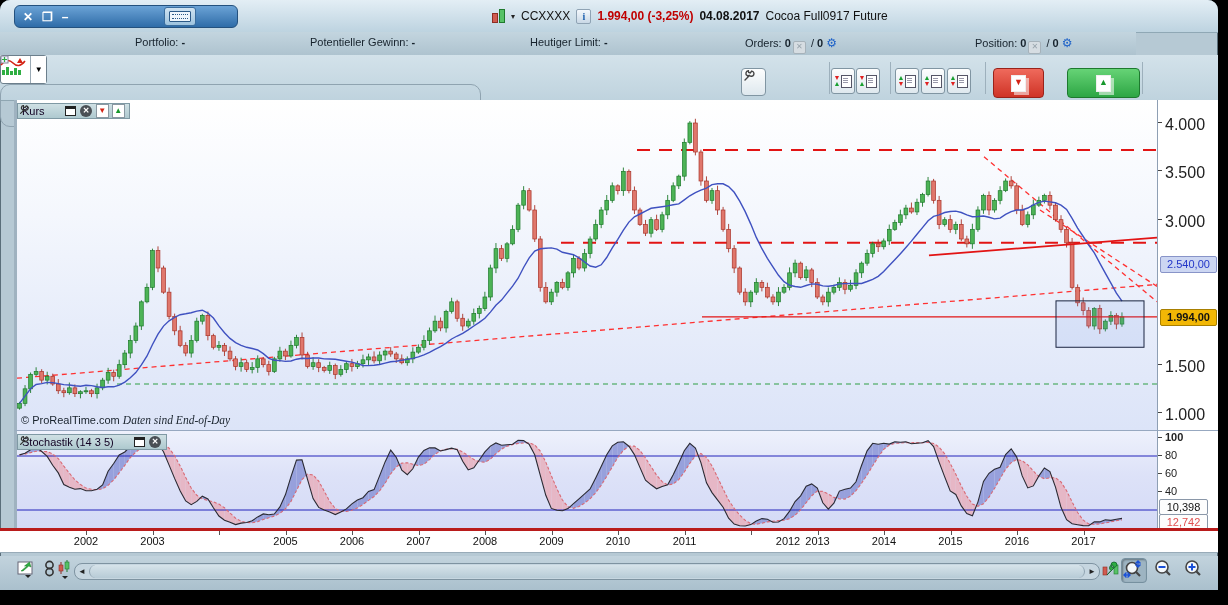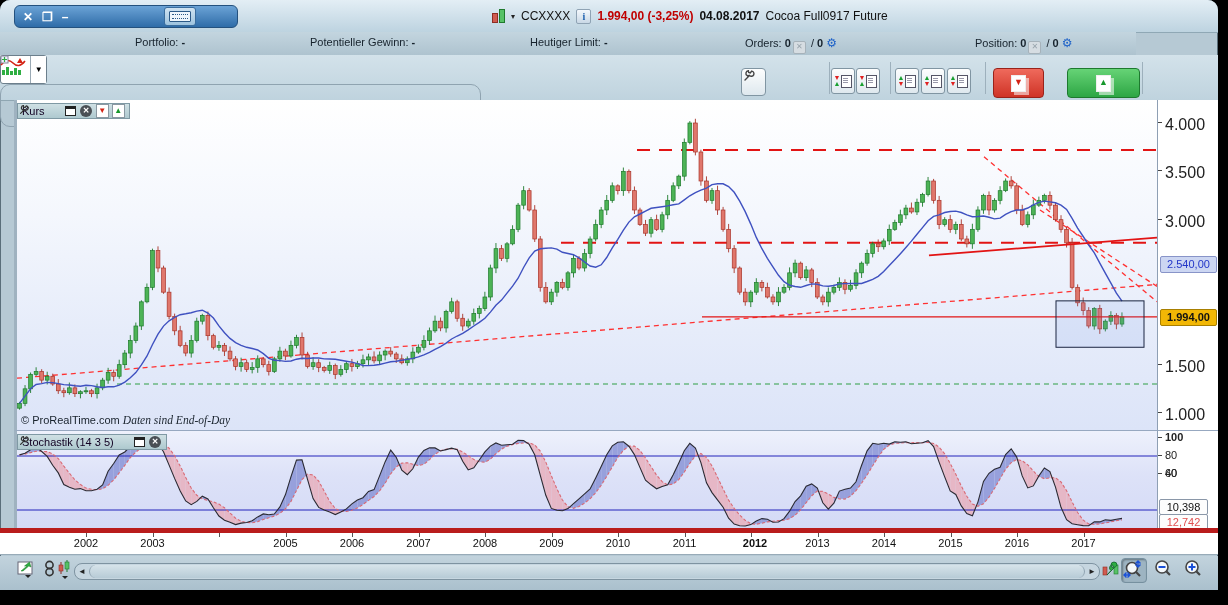--- a/index.html
+++ b/index.html
@@ -71,21 +71,21 @@
   .doc-arrow{width:11px;height:12px;background:#fff;border:1px solid #8a98a2;font-size:8px;line-height:11px;text-align:center;}
   .doc-arrow.red{color:#d42315;} .doc-arrow.green{color:#17982c;}
   #copyright{left:4px;top:314px;font-size:11px;color:#18222c;}
   #copyright i{font-family:"Liberation Serif", serif;font-style:italic;font-size:11.5px;}
   #stochPlot{left:14px;top:430px;width:1143px;height:98px;background:linear-gradient(#eef1fc,#dde2f8 45%,#d4daf6 100%);border-left:3px solid #9fb2c0;border-top:1px solid #97a8c0;box-sizing:border-box;}
   #stochAxis{left:1157px;top:430px;width:61px;height:98px;background:#fff;border-left:1px solid #8e9fb4;border-top:1px solid #97a8c0;}
   .stick{position:absolute;left:7px;font-size:11px;color:#222;}
   .stick::before{content:"";position:absolute;left:-7px;top:6px;width:4px;height:1px;background:#444;}
   .sbox{position:absolute;left:1px;width:47px;height:14px;font-size:11px;line-height:14px;text-align:center;background:#fdfdfd;border:1px solid #8a97a8;border-radius:2px;}
   .sbox.kv{color:#111;} .sbox.dv{color:#e05050;}
-  #xAxis{left:0;top:528px;width:1218px;height:21px;background:#fff;border-top:5px solid #b91c1c;border-bottom:1px solid #98abb8;}
+  #xAxis{left:0;top:528px;width:1218px;height:21px;background:#fff;border-top:3px solid #b91c1c;border-bottom:1px solid #98abb8;}
   .ylab{position:absolute;top:4px;font-size:11px;color:#111;transform:translateX(-50%);}
   .ytick{position:absolute;top:0;width:1px;height:4px;background:#555;}
   
   #bottombar{left:0;top:556px;width:1218px;height:34px;background:linear-gradient(#c2d3dd,#aac0cd);}
   .bb-ic{position:absolute;top:3px;width:22px;height:22px;display:flex;align-items:center;justify-content:center;}
   #scrollbar{position:absolute;left:74px;top:7px;width:1024px;height:15px;background:#c6d6e0;border:1px solid #7e93a1;border-radius:8px;display:flex;align-items:center;}
   .sb-arrow{width:14px;height:13px;display:flex;align-items:center;justify-content:center;font-size:8px;color:#222;}
   #sb-thumb{flex:1;height:13px;background:linear-gradient(#d6e3ea,#b7cbd6);border-left:1px solid #8fa3b0;border-right:1px solid #8fa3b0;border-radius:7px;}
   .zoom-btn{position:absolute;top:2px;width:26px;height:25px;display:flex;align-items:center;justify-content:center;border-radius:4px;}
   .zoom-btn.pressed{background:#9db4c2;box-shadow:inset 1px 1px 2px rgba(0,0,0,.35);border:1px solid #76909f;box-sizing:border-box;}
@@ -889,21 +889,21 @@
           </span>
       <span class="pl-ic">
             <span class="x-ic">✕</span>
           </span>
     </div>
   </div>
   <div id="stochAxis" class="abs">
         <div class="stick" style="top: 0px; font-weight: bold;">100</div>
         <div class="stick" style="top: 18px;">80</div>
         <div class="stick" style="top: 36px;">60</div>
-        <div class="stick" style="top: 36px;">40</div>
+        <div class="stick" style="top: 54px;">40</div>
         <div class="sbox kv" style="top: 68px;">10,398</div>
         <div class="sbox dv" style="top: 83px;">12,742</div>
       </div>
 
   <div id="xAxis" class="abs">
         <div class="ytick" style="left: 86px;"></div>
         <div class="ylab" style="left: 86px;">2002</div>
         <div class="ytick" style="left: 152.5px;"></div>
         <div class="ylab" style="left: 152.5px;">2003</div>
         <div class="ytick" style="left: 219px;"></div>
@@ -916,21 +916,21 @@
         <div class="ylab" style="left: 418.5px;">2007</div>
         <div class="ytick" style="left: 485px;"></div>
         <div class="ylab" style="left: 485px;">2008</div>
         <div class="ytick" style="left: 551.5px;"></div>
         <div class="ylab" style="left: 551.5px;">2009</div>
         <div class="ytick" style="left: 618px;"></div>
         <div class="ylab" style="left: 618px;">2010</div>
         <div class="ytick" style="left: 684.5px;"></div>
         <div class="ylab" style="left: 684.5px;">2011</div>
         <div class="ytick" style="left: 751px;"></div>
-        <div class="ylab" style="left: 755px; font-weight: bold;">2012</div>
+        <div class="ylab" style="left: 788px;">2012</div>
         <div class="ytick" style="left: 817.5px;"></div>
         <div class="ylab" style="left: 817.5px;">2013</div>
         <div class="ytick" style="left: 884px;"></div>
         <div class="ylab" style="left: 884px;">2014</div>
         <div class="ytick" style="left: 950.5px;"></div>
         <div class="ylab" style="left: 950.5px;">2015</div>
         <div class="ytick" style="left: 1017px;"></div>
         <div class="ylab" style="left: 1017px;">2016</div>
         <div class="ytick" style="left: 1083.5px;"></div>
         <div class="ylab" style="left: 1083.5px;">2017</div>

